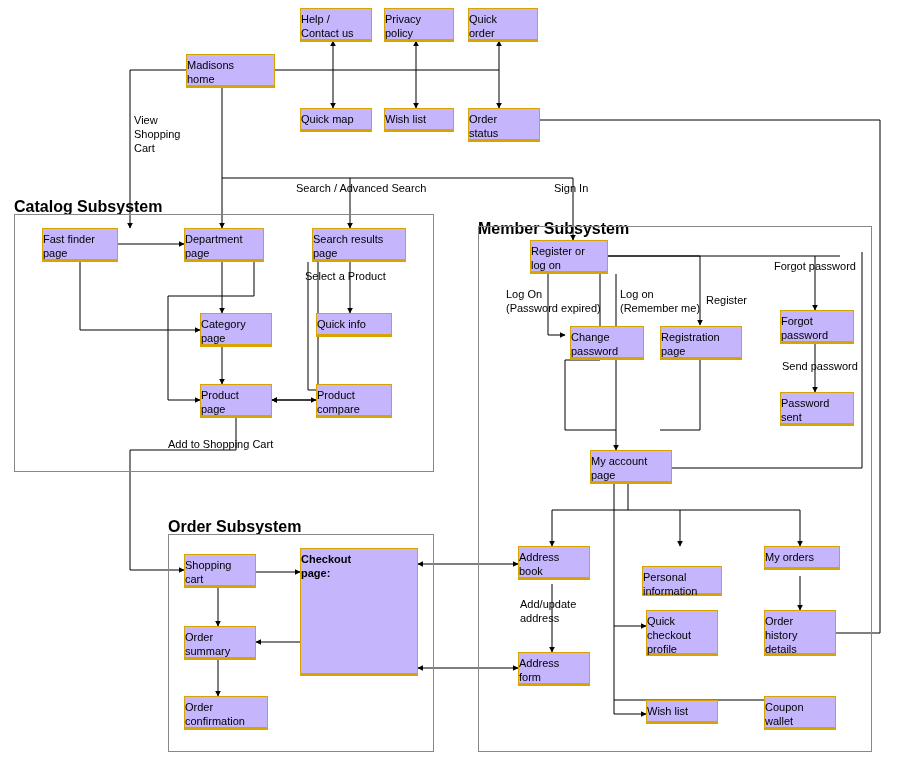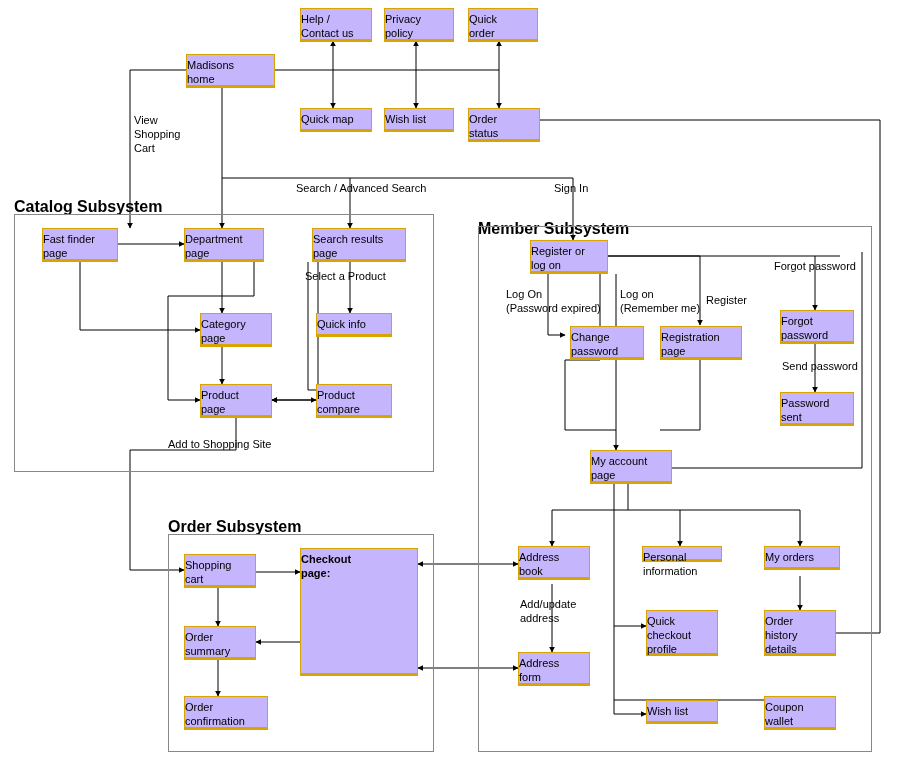--- a/index.html
+++ b/index.html
@@ -145,21 +145,21 @@
   <div class="node" style="left:468px; top:8px; width:70px; height:34px;">Quick<br>order</div>
   <div class="node" style="left:186px; top:54px; width:89px; height:34px;">Madisons<br>home</div>
   <div class="node" style="left:300px; top:108px; width:72px; height:24px;">Quick map</div>
   <div class="node" style="left:384px; top:108px; width:70px; height:24px;">Wish list</div>
   <div class="node" style="left:468px; top:108px; width:72px; height:34px;">Order<br>status</div>
 
   <div class="label" style="left:134px; top:114px;">View<br>Shopping<br>Cart</div>
   <div class="label" style="left:296px; top:182px;">Search / Advanced Search</div>
   <div class="label" style="left:554px; top:182px;">Sign In</div>
   <div class="label" style="left:296px; top:270px;margin-left:9px;">Select a Product</div>
-  <div class="label" style="left:168px; top:438px;">Add to Shopping Site</div>
+  <div class="label" style="left:168px; top:438px;">Add to Shopping Cart</div>
   <div class="label" style="left:506px; top:288px;">Log On<br>(Password expired)</div>
   <div class="label" style="left:620px; top:288px;">Log on<br>(Remember me)</div>
   <div class="label" style="left:706px; top:294px;">Register</div>
   <div class="label" style="left:774px; top:260px;">Forgot password</div>
   <div class="label" style="left:782px; top:360px;">Send password</div>
   <div class="label" style="left:520px; top:598px;">Add/update<br>address</div>
 
   <div class="region-title" style="left:14px; top:198px;">Catalog Subsystem</div>
   <div class="region" style="left:14px; top:214px; width:420px; height:258px;"></div>
 
@@ -184,21 +184,21 @@
     <div class="bold">Checkout<br>page:</div>
   </div>
 
   <div class="node" style="left:530px; top:240px; width:78px; height:34px;">Register or<br>log on</div>
   <div class="node" style="left:530px; top:326px; width:74px; height:34px;margin-left:40px;">Change<br>password</div>
   <div class="node" style="left:660px; top:326px; width:82px; height:34px;">Registration<br>page</div>
   <div class="node" style="left:780px; top:310px; width:74px; height:34px;">Forgot<br>password</div>
   <div class="node" style="left:780px; top:392px; width:74px; height:34px;">Password<br>sent</div>
   <div class="node" style="left:590px; top:450px; width:82px; height:34px;">My account<br>page</div>
   <div class="node" style="left:518px; top:546px; width:72px; height:34px;">Address<br>book</div>
-  <div class="node" style="left:642px; top:546px; width:80px; height:16px;">Personal<br>information</div>
+  <div class="node" style="left:642px; top:566px; width:80px; height:30px;">Personal<br>information</div>
   <div class="node" style="left:764px; top:546px; width:76px; height:24px;">My orders</div>
   <div class="node" style="left:646px; top:610px; width:72px; height:46px;">Quick<br>checkout<br>profile</div>
   <div class="node" style="left:764px; top:610px; width:72px; height:46px;">Order<br>history<br>details</div>
   <div class="node" style="left:518px; top:652px; width:72px; height:34px;">Address<br>form</div>
   <div class="node" style="left:646px; top:700px; width:72px; height:24px;">Wish list</div>
   <div class="node" style="left:764px; top:696px; width:72px; height:34px;">Coupon<br>wallet</div>
 
 </div>
 
 </body></html>

